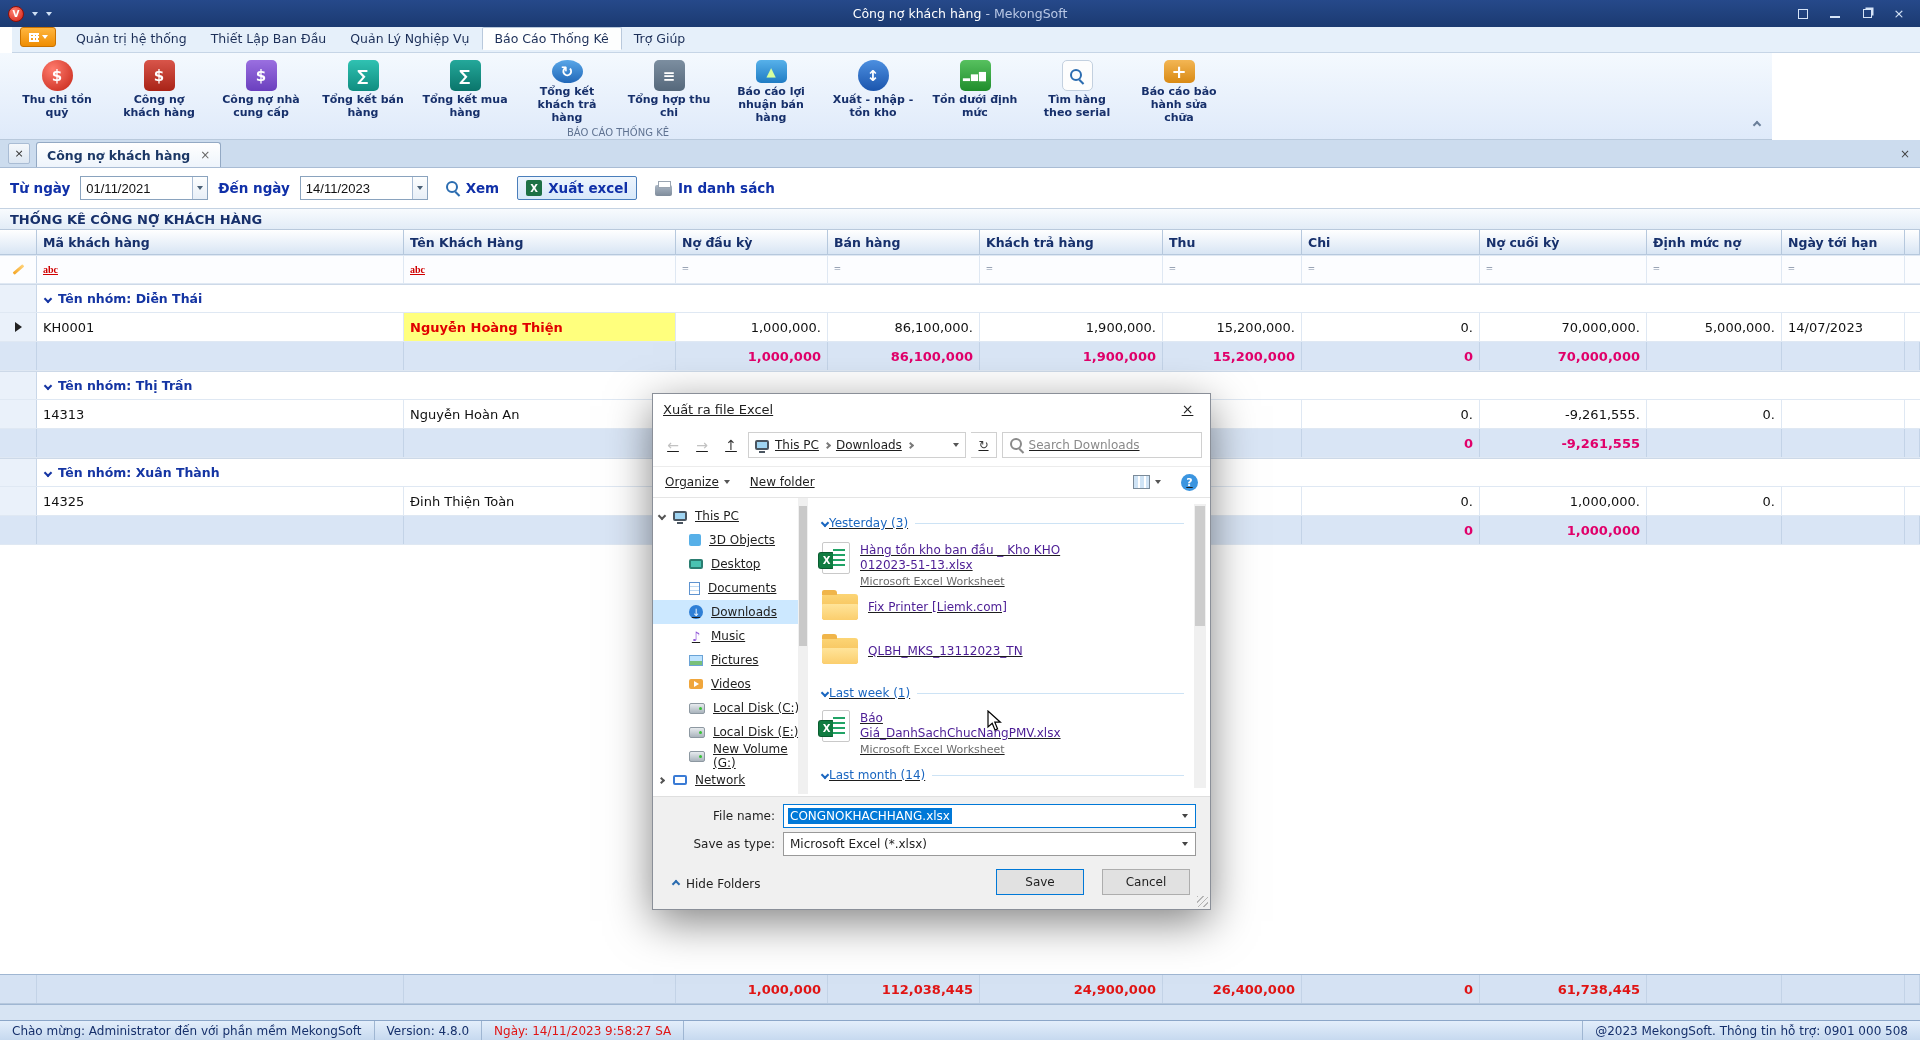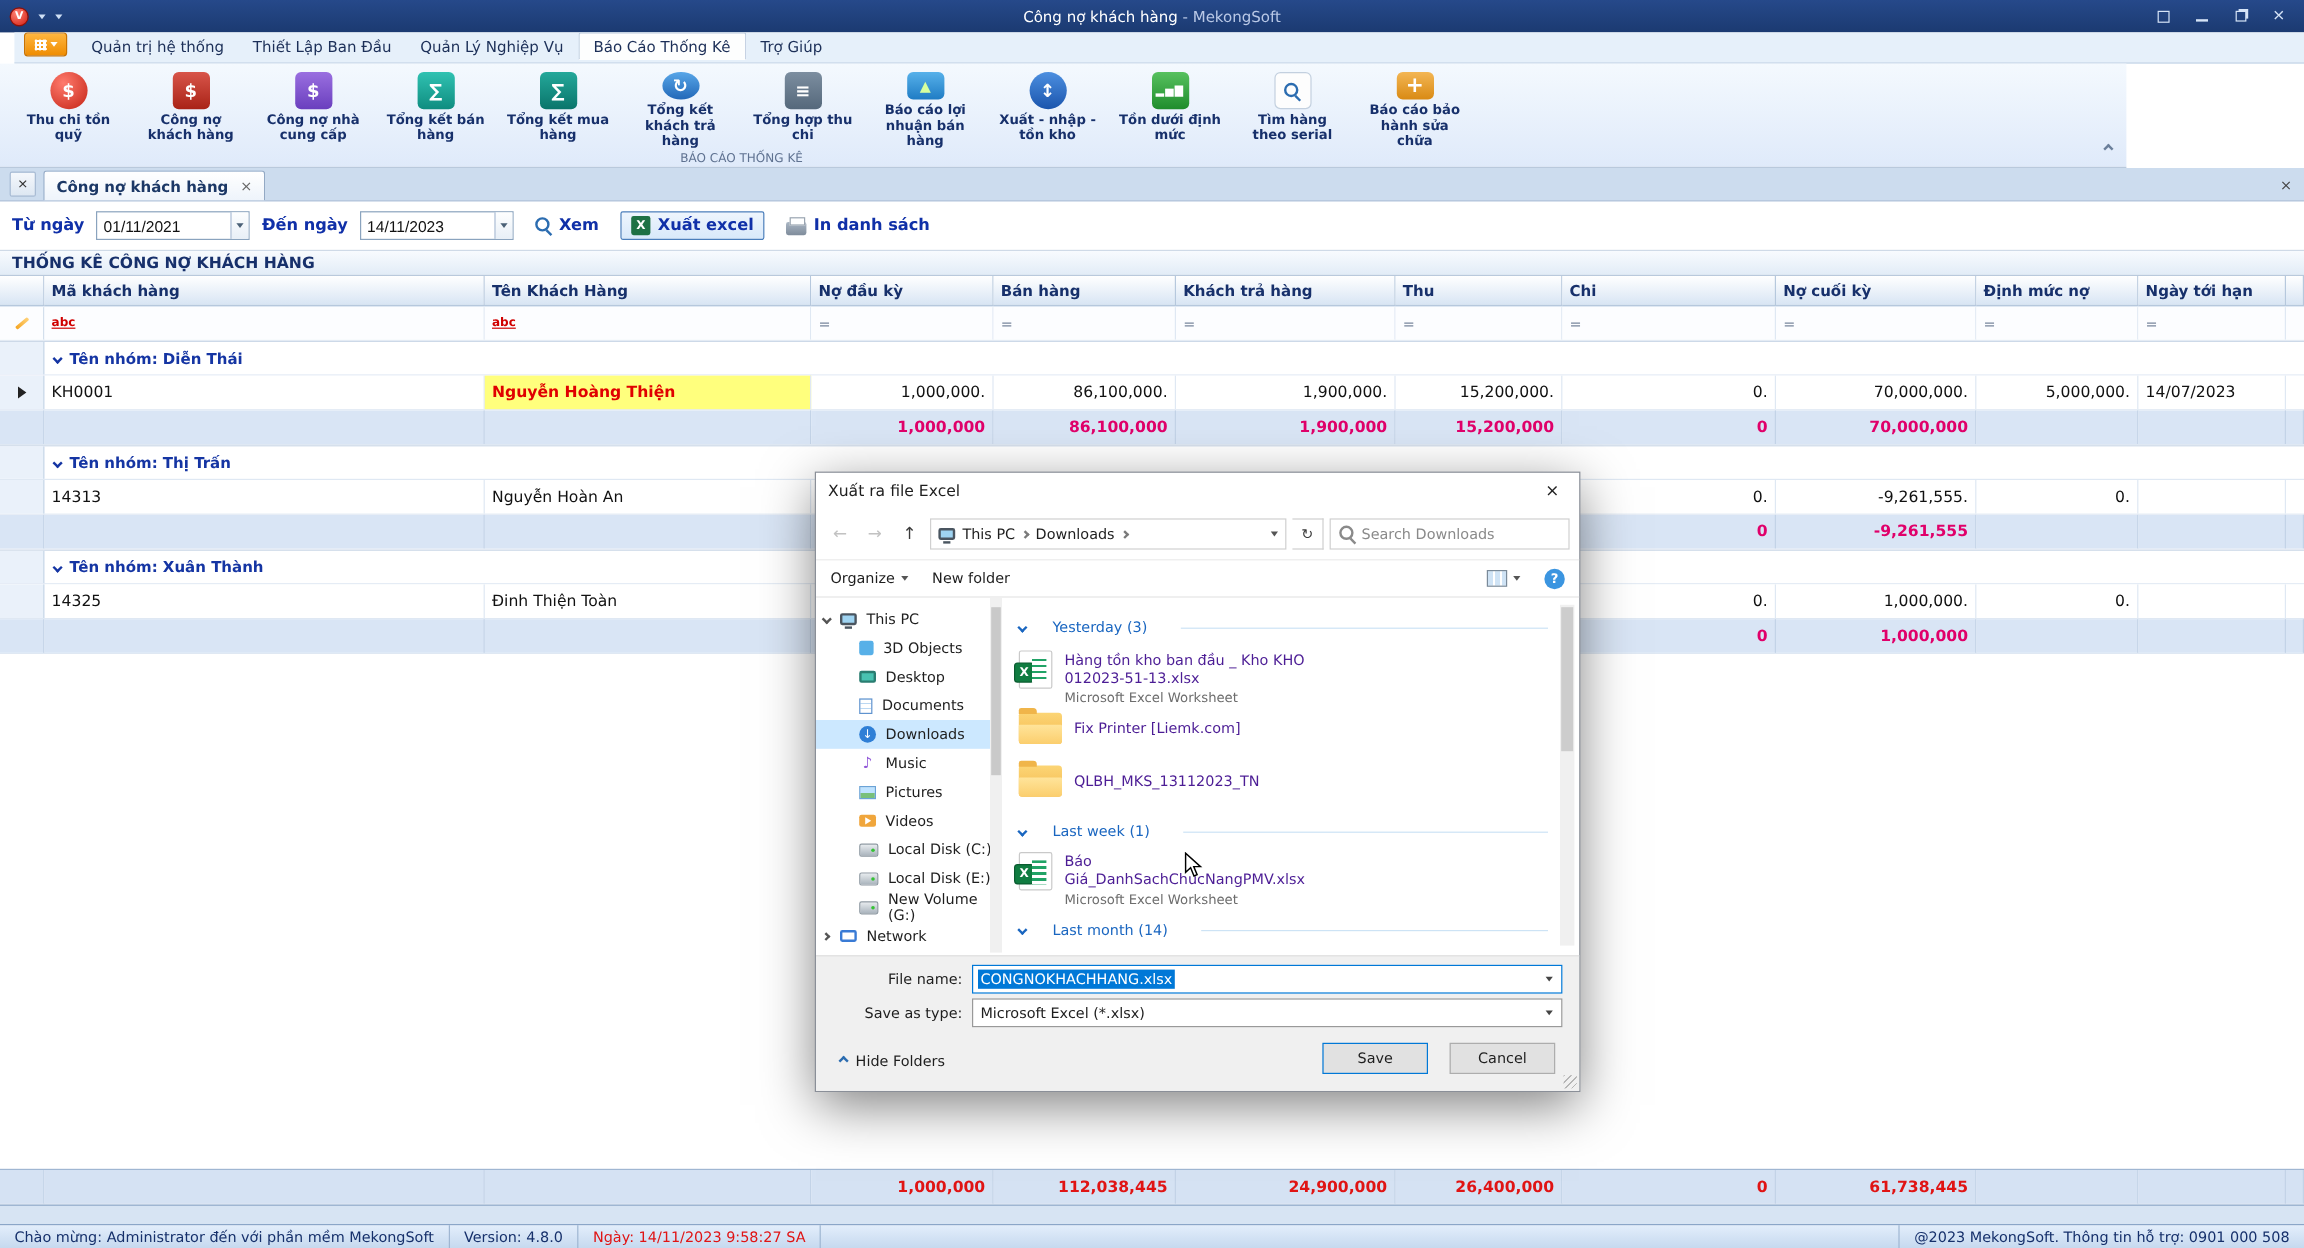--- a/index.html
+++ b/index.html
@@ -85,21 +85,21 @@
 
   
   .grid{position:absolute;top:230px;left:0;width:1920px;height:744px;background:#fff;z-index:3;}
   .grow{display:flex;height:29px;border-bottom:1px solid #dfe8f3;background:#fff;}
   .cell{border-right:1px solid #dfe8f3;padding:0 6px;display:flex;align-items:center;overflow:hidden;white-space:nowrap;height:100%;}
   .c0{width:37px;}.c1{width:367px;}.c2{width:272px;}.c3{width:152px;}.c4{width:152px;}.c5{width:183px;}
   .c6{width:139px;}.c7{width:178px;}.c8{width:167px;}.c9{width:135px;}.c10{width:123px;}.cfill{flex:1;border-right:none;}
   .num{justify-content:flex-end;font-size:13px;}
   .ghead{height:26px;}
   .ghead .cell{background:linear-gradient(#ffffff,#d8e5f4);border-right:1px solid #b6c8dd;border-bottom:1px solid #b6c8dd;color:#17306b;font-weight:bold;font-size:12.5px;}
-  .gfilter{height:28px;}
+  .gfilter{height:28px;font-family:Liberation Serif, serif;}
   .gfilter .cell{background:#fcfdff;}
   .abc{color:#d00000;font-size:10px;font-weight:bold;text-decoration:underline;}
   .eq{color:#7b8aa0;font-size:12px;}
   .pencil{width:13px;height:3px;background:linear-gradient(90deg,#f5a623,#ffd27a);transform:rotate(-40deg);border-radius:1px;}
   .ind{background:#eaf1fa;border-right:1px solid #c9d7e8;justify-content:center;}
   .tri{width:0;height:0;border-top:5px solid transparent;border-bottom:5px solid transparent;border-left:7px solid #222;}
   .ggroup .gspan{flex:1;display:flex;align-items:center;gap:7px;padding-left:8px;color:#1535a3;font-weight:bold;font-size:12.5px;}
   .ggroup{border-top:1px solid #cdd9e8;}
   .gdata .cell{font-size:13px;}
   .hl{background:#ffff7d;color:#e00000;font-weight:bold;}
@@ -111,21 +111,21 @@
   .hscroll{position:absolute;top:1004px;left:0;width:1920px;height:16px;background:#d7e4f3;border-top:1px solid #9fb6d2;z-index:3;}
 
   
   .statusbar{position:absolute;top:1020px;left:0;width:1920px;height:20px;background:linear-gradient(#e3eefb,#c6d9ef);border-top:1px solid #8ba6c8;display:flex;align-items:center;font-size:12px;font-weight:normal;color:#16306b;z-index:5;}
   .sbsec{display:flex;align-items:center;padding:0 12px;border-right:1px solid #9fb6d2;height:100%;}
   .sbsec.date{color:#e01414;}
   .sbspace{flex:1;height:100%;}
   .sbsec.right{border-right:none;border-left:1px solid #9fb6d2;}
 
   
-  .dialog{position:absolute;left:680px;top:394px;width:636px;height:515px;background:#fff;z-index:50;box-shadow:0 0 0 1px #8a8f98,0 12px 42px rgba(0,0,0,.5);font-size:12px;color:#1e1e1e;}
+  .dialog{position:absolute;left:653px;top:394px;width:557px;height:515px;background:#fff;z-index:50;box-shadow:0 0 0 1px #8a8f98,0 12px 42px rgba(0,0,0,.5);font-size:12px;color:#1e1e1e;text-decoration:underline;}
   .dlg-title{height:30px;display:flex;align-items:center;padding-left:10px;font-size:13px;}
   .dlg-close{margin-left:auto;width:45px;height:30px;display:flex;align-items:center;justify-content:center;font-size:14px;color:#222;}
   .dlg-nav{height:42px;display:flex;align-items:center;padding:0 8px;gap:5px;}
   .navbtn{width:24px;height:24px;display:flex;align-items:center;justify-content:center;font-size:14px;color:#3a3a3a;}
   .navbtn.dis{color:#c2c2c2;}
   .address{flex:1;height:26px;border:1px solid #d0d0d0;background:#fff;display:flex;align-items:center;gap:6px;padding:0 6px;color:#1e1e1e;}
   .address .sep{color:#7a7a7a;}
   .address .cart-d{margin-left:auto;color:#555;}
   .refresh{width:26px;height:26px;border:1px solid #d0d0d0;border-left:none;display:flex;align-items:center;justify-content:center;color:#3a3a3a;}
   .searchbox{width:200px;height:26px;border:1px solid #d0d0d0;background:#fff;display:flex;align-items:center;gap:6px;padding:0 7px;}
@@ -154,21 +154,21 @@
   .dlicon::after{content:"↓";}
   .musicon{color:#9157d8;font-size:13px;flex-shrink:0;width:14px;text-align:center;}
   .musicon::after{content:"♪";}
   .picicon{width:14px;height:11px;border:1px solid #6ba3d6;background:linear-gradient(#bfe3ff 55%,#79c07a 55%);flex-shrink:0;}
   .vidicon{width:14px;height:10px;background:#f0a63c;border-radius:2px;position:relative;flex-shrink:0;}
   .vidicon::after{content:"";position:absolute;left:5px;top:2px;width:0;height:0;border-top:3px solid transparent;border-bottom:3px solid transparent;border-left:5px solid #fff;}
   .diskicon{width:16px;height:11px;background:linear-gradient(#e7ebee,#aab4bd);border:1px solid #8d98a1;border-radius:2px;position:relative;flex-shrink:0;}
   .diskicon::after{content:"";position:absolute;right:2px;top:3px;width:3px;height:3px;background:#35c235;border-radius:50%;}
   .neticon{width:14px;height:10px;border:2px solid #3a7bd5;border-radius:2px;flex-shrink:0;}
   .flist{flex:1;position:relative;padding:8px 26px 0 14px;overflow:hidden;}
-  .fgroup{display:flex;align-items:center;gap:22px;color:#1a66c0;height:22px;}
+  .fgroup{display:flex;align-items:center;gap:1px;color:#1a66c0;height:22px;}
   .fgroup .chev{color:#1a66c0;}
   .fgroup-rule{flex:1;height:1px;background:#cde3f5;margin-left:6px;}
   .fitem{display:flex;align-items:flex-start;gap:10px;}
   .fmeta{display:flex;flex-direction:column;gap:2px;padding-top:1px;}
   .fname{max-width:215px;white-space:normal;line-height:1.25;color:#4c1d95;}
   .ftype{color:#6d6d6d;font-size:11px;}
   .ftype:empty{display:none;}
   .fitem.folder{align-items:center;}
   .xlicon{position:relative;width:28px;height:32px;background:#fff;border:1px solid #c9c9c9;border-radius:2px;flex-shrink:0;}
   .xlicon::after{content:"";position:absolute;right:4px;top:6px;width:12px;height:20px;background:repeating-linear-gradient(180deg,#21a366 0 2px,#fff 2px 5px);}

